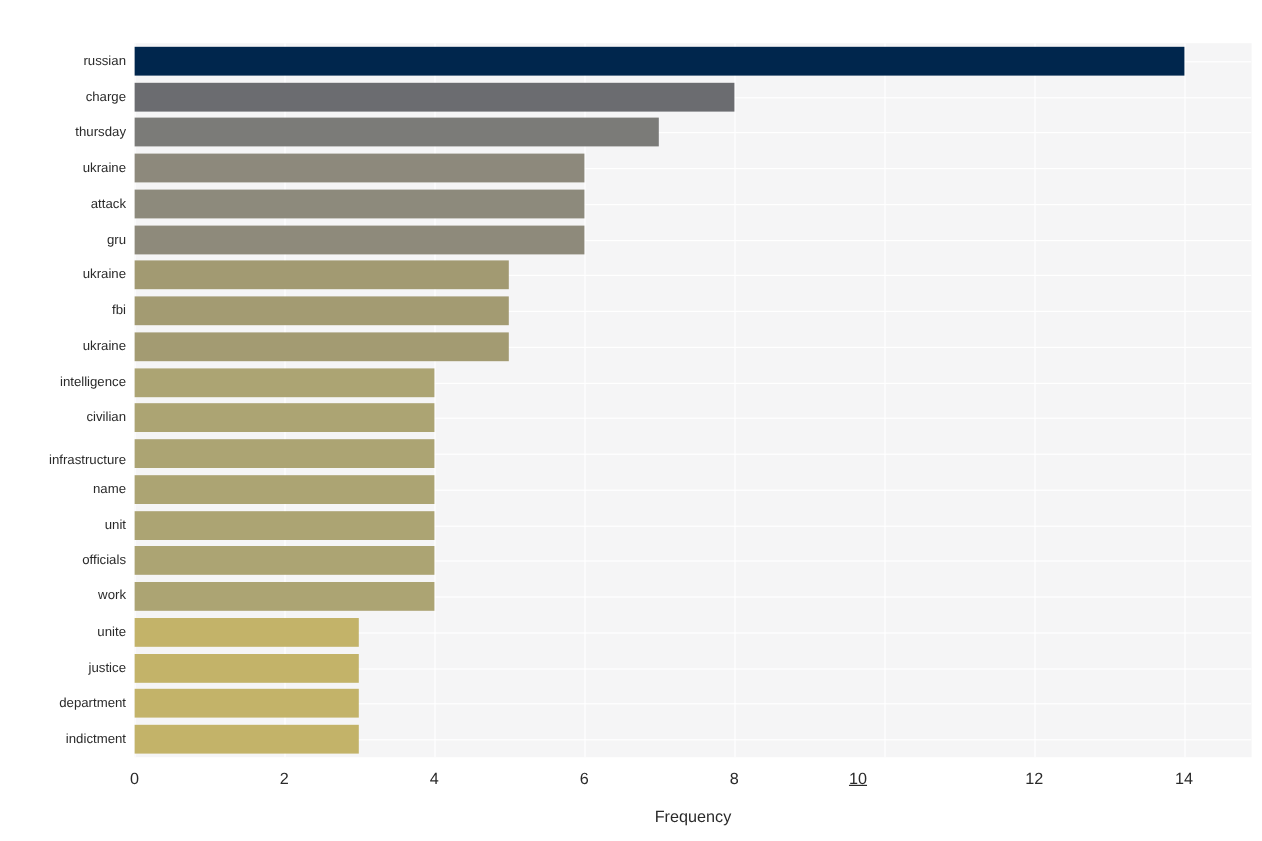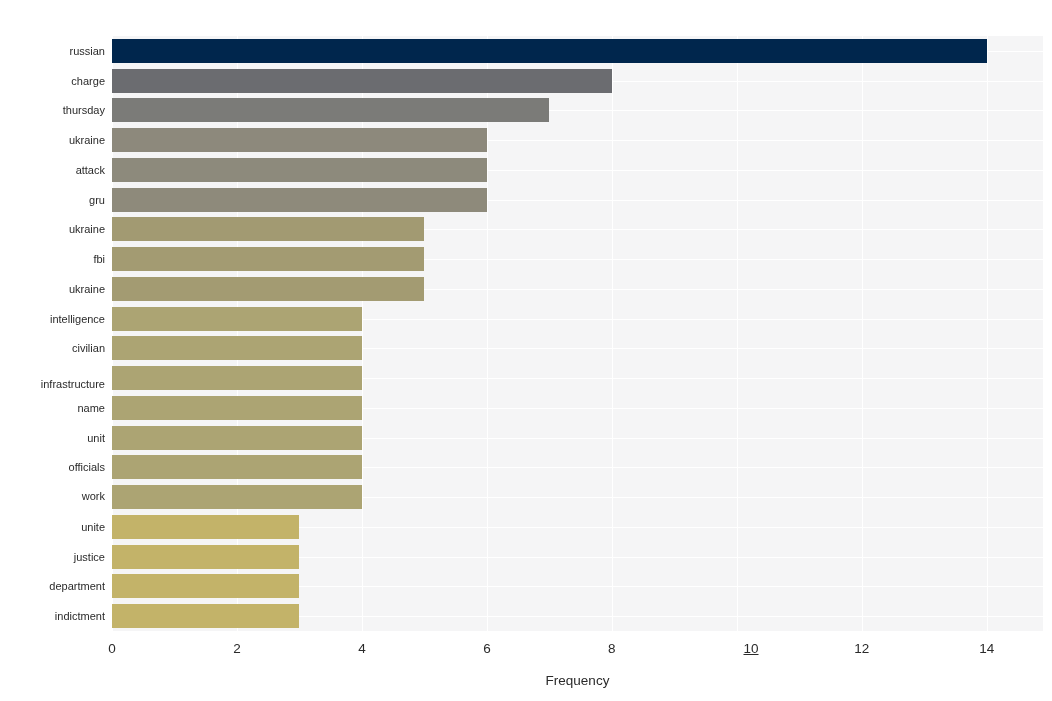--- a/index.html
+++ b/index.html
@@ -181,20 +181,20 @@
       <div class="y-tick-label" style="top: 543.375px;">department</div>
       <div class="y-tick-label" style="top: 573.125px;">indictment</div>
     </div>
 
   <div id="x-axis">
       <div class="x-tick-label" style="left: 0px;">0</div>
       <div class="x-tick-label" style="left: 124.966px;">2</div>
       <div class="x-tick-label" style="left: 249.933px;">4</div>
       <div class="x-tick-label" style="left: 374.899px;">6</div>
       <div class="x-tick-label" style="left: 499.866px;">8</div>
-      <div class="x-tick-label" style="left: 639px; text-decoration: underline;">10</div>
+      <div class="x-tick-label" style="left: 603px; text-decoration: underline;">10</div>
       <div class="x-tick-label" style="left: 749.799px;">12</div>
       <div class="x-tick-label" style="left: 874.765px;">14</div>
     </div>
 
   <div id="x-axis-label">Frequency</div>
 
 </div>
 
 </body></html>

